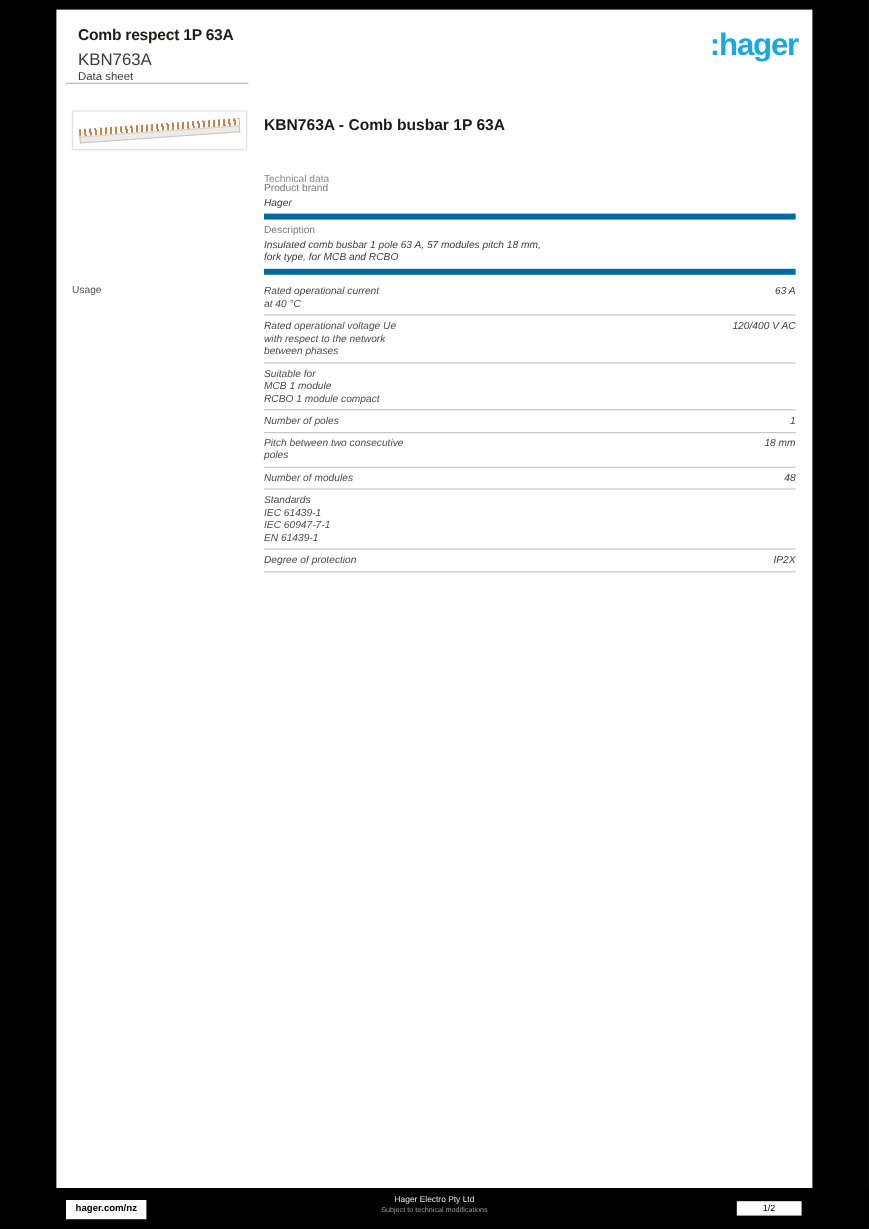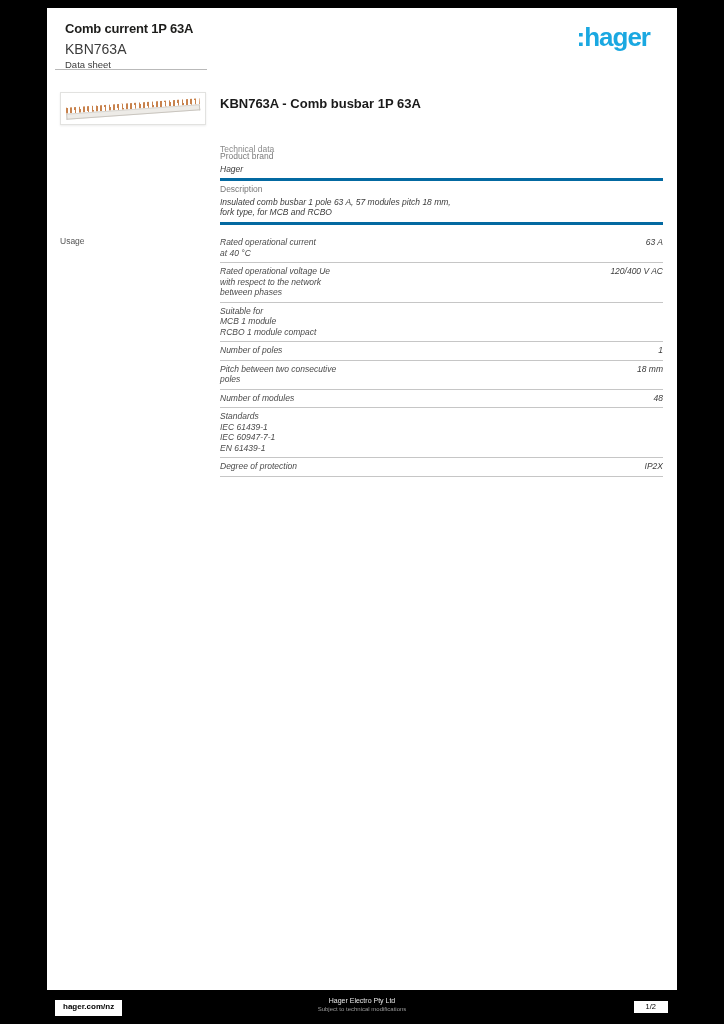--- a/index.html
+++ b/index.html
@@ -6,61 +6,61 @@
   body { background: #000; font-family: "Liberation Sans", sans-serif; }
   .canvas { position: relative; width: 724px; height: 1024px; background: #000; overflow: hidden; }
   .sheet { position: absolute; left: 47px; top: 8px; width: 630px; height: 982px; background: #fff; }
 
   
   .header-block { position: absolute; left: 18px; top: 13px; }
   .header-title { font-size: 13px; font-weight: bold; color: #1d1d1b; letter-spacing: -0.2px; }
   .header-ref { font-size: 14px; color: #3c3c3c; margin-top: 5px; }
   .header-doctype { font-size: 9.5px; color: #3c3c3c; margin-top: 2px; }
   .header-divider { position: absolute; left: 8px; top: 61px; width: 152px; height: 1px; background: #b9b9b9; }
-  .logo { position: absolute; right: 27px; top: 14px; font-size: 26px; font-weight: 800; letter-spacing: -1px; color: #1aa8e1; }
+  .logo { position: absolute; right: 12px; top: 14px; font-size: 26px; font-weight: 800; letter-spacing: -1px; color: #1aa8e1; }
 
   
   .image-box { position: absolute; left: 13px; top: 84px; width: 146px; height: 33px; background: #fff; border: 1px solid #e2e2e0; box-shadow: 0 1px 2px rgba(0,0,0,0.08); }
   .busbar { position: absolute; left: 5px; top: 10px; width: 134px; transform: rotate(-4deg); }
   .busbar-teeth { height: 6px; background: repeating-linear-gradient(90deg, #c8824d 0px, #c8824d 1.7px, rgba(0,0,0,0) 1.7px, rgba(0,0,0,0) 4.3px); }
   .busbar-body { height: 6px; background: #edebe7; border: 1px solid #c9c5bf; border-top: 1px solid #d8d5d0; }
 
   
   .product-title { position: absolute; left: 173px; top: 88px; width: 440px; font-size: 13px; font-weight: bold; color: #1a1a1a; }
   .section-subtitle { position: absolute; left: 173px; top: 136px; font-size: 8.5px; color: #8a8a8a; }
 
   
   .general-table { position: absolute; left: 173px; top: 140px; width: 443px; }
   .technical-table { position: absolute; left: 173px; top: 226px; width: 443px; }
   .side-label { position: absolute; left: 13px; top: 228px; font-size: 8.5px; color: #555; }
 
-  .g-row { border-bottom: 3px solid #0369a1; padding: 3px 0 4px; }
+  .g-row { border-bottom: 5px solid #0369a1; padding: 3px 0 4px; }
   .g-label { font-size: 8.5px; line-height: 10.5px; color: #7a7a7a; }
   .g-value { font-size: 8.5px; line-height: 10.5px; color: #3c3c3c; white-space: pre-line; margin-top: 2px; font-style: italic; }
 
   .t-row { display: flex; justify-content: space-between; align-items: flex-start; border-bottom: 1px solid #c6c6c6; padding: 3px 0 4px; font-style: italic; }
   .t-label { font-size: 8.5px; line-height: 10.5px; color: #4b4b4b; white-space: pre-line; }
   .t-value { font-size: 8.5px; line-height: 10.5px; color: #3c3c3c; text-align: right; white-space: nowrap; padding-left: 12px; }
 
   
   .footer { position: absolute; left: 0; bottom: 0; width: 724px; height: 34px; background: #000; }
   .footer-website { position: absolute; left: 55px; top: 10px; background: #fff; padding: 2px 8px 5px; font-size: 8px; font-weight: bold; color: #000; cursor: pointer; }
   .footer-center { position: absolute; left: 50%; transform: translateX(-50%); top: 7px; text-align: center; }
   .footer-company { font-size: 7px; color: #e8e8e8; }
   .footer-note { font-size: 6px; color: #9a9a9a; margin-top: 2px; }
-  .footer-page { position: absolute; right: 56px; top: 11px; background: #fff; padding: 1px 12px 2px; font-size: 7.5px; color: #000; }
+  .footer-page { position: absolute; right: 56px; top: 11px; background: #fff; padding: 1px 22px 2px; font-size: 7.5px; color: #000; }
 </style>
 </head>
 <body>
 
 <div class="canvas">
   <div class="sheet">
 
     <div class="header-block">
-      <div class="header-title">Comb current 1P 63A</div>
+      <div class="header-title">Comb respect 1P 63A</div>
       <div class="header-ref">KBN763A</div>
       <div class="header-doctype">Data sheet</div>
     </div>
     <div class="header-divider"></div>
     <div class="logo">:hager</div>
 
     <div class="image-box">
       <div class="busbar">
         <div class="busbar-teeth"></div>
         <div class="busbar-body"></div>

